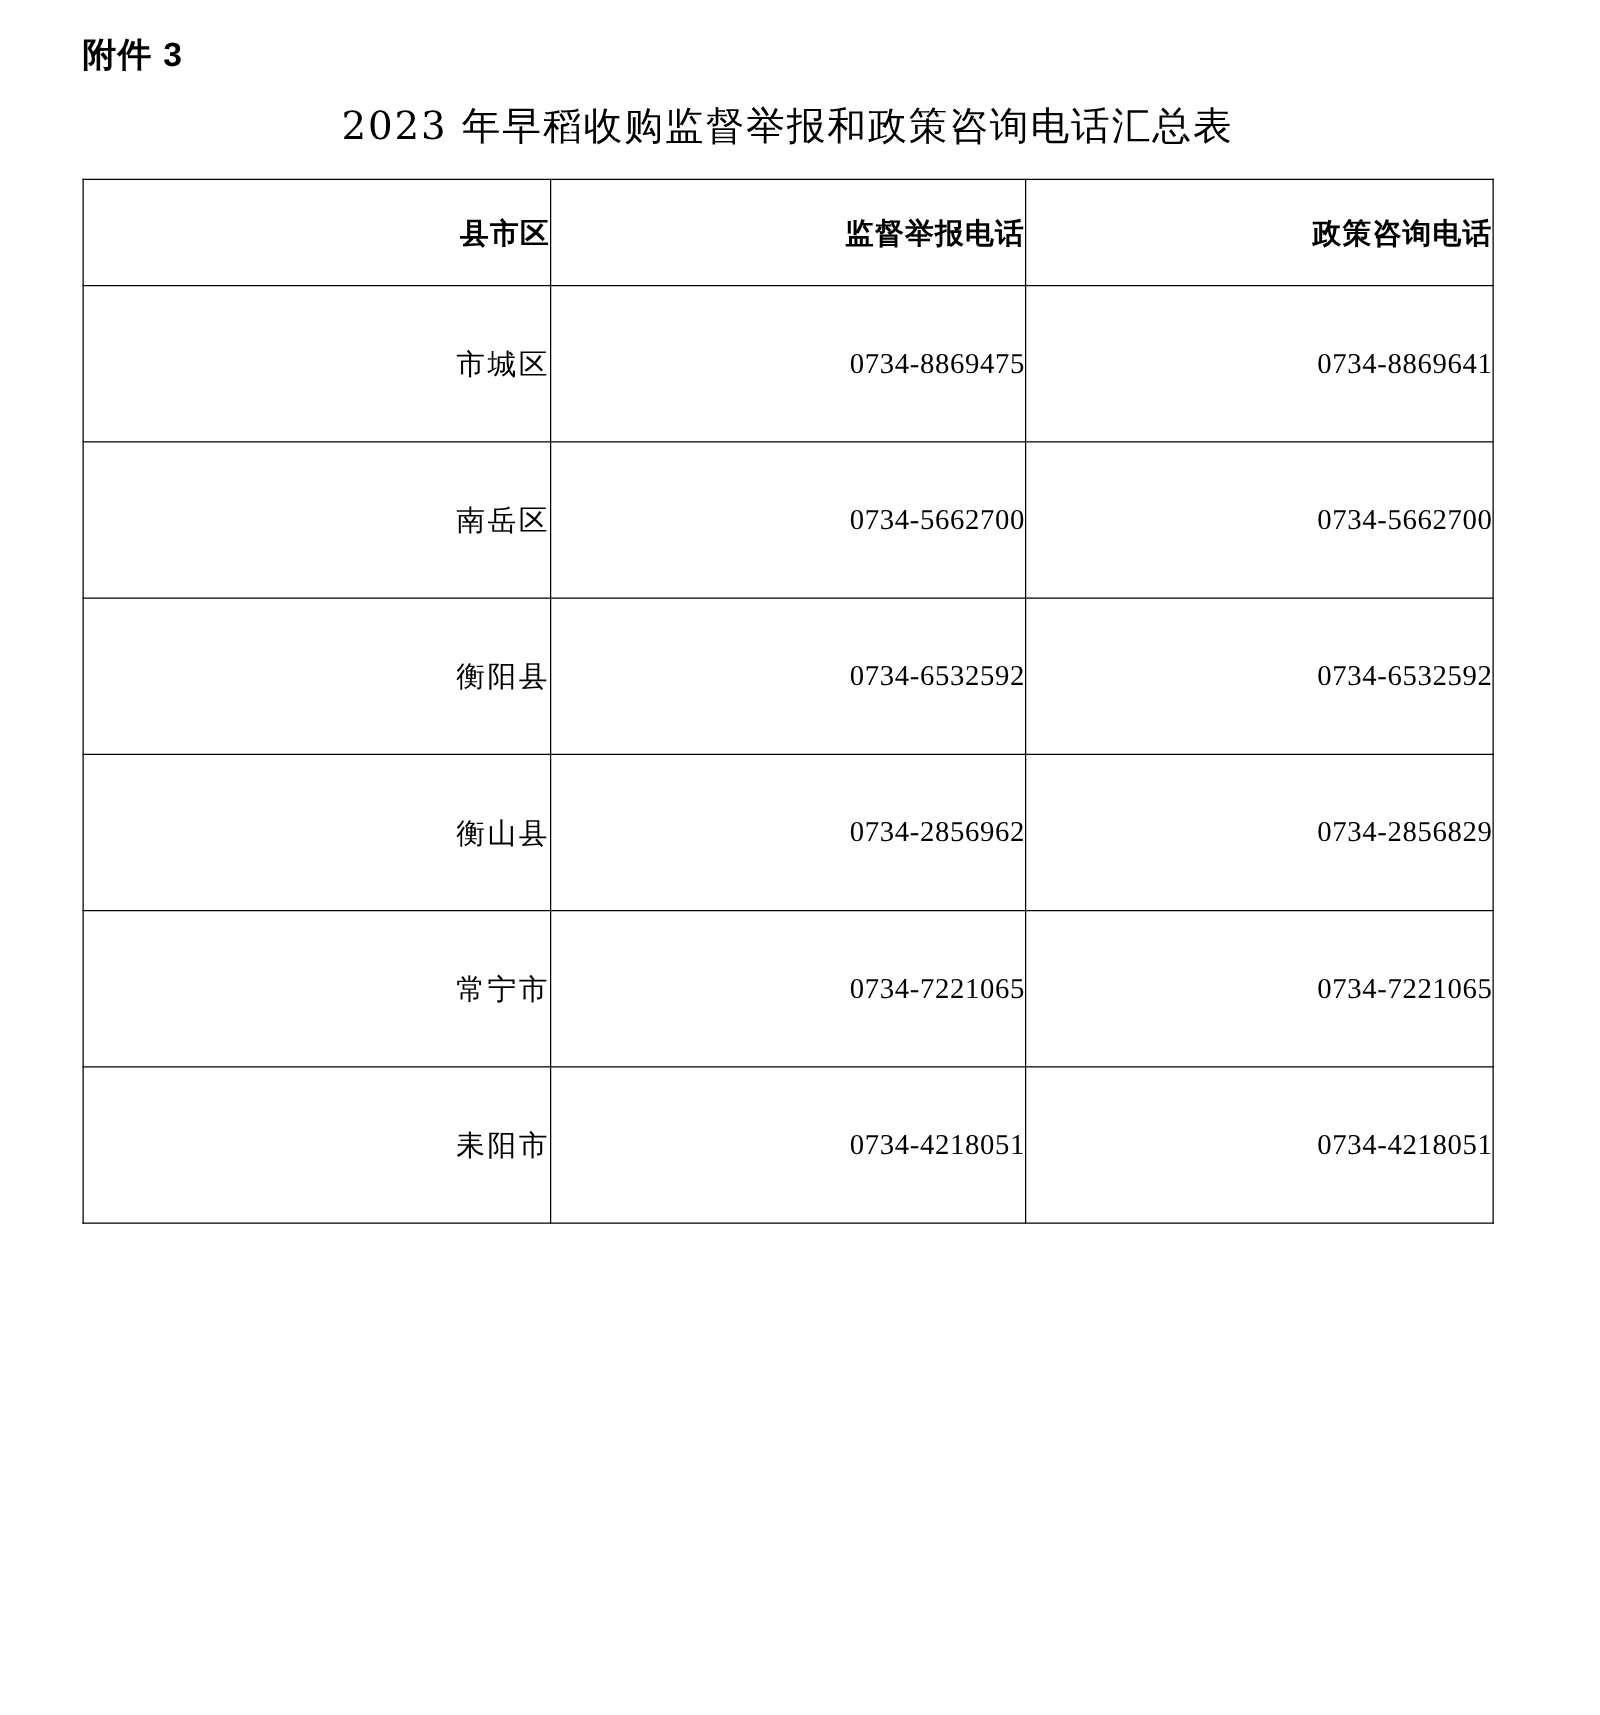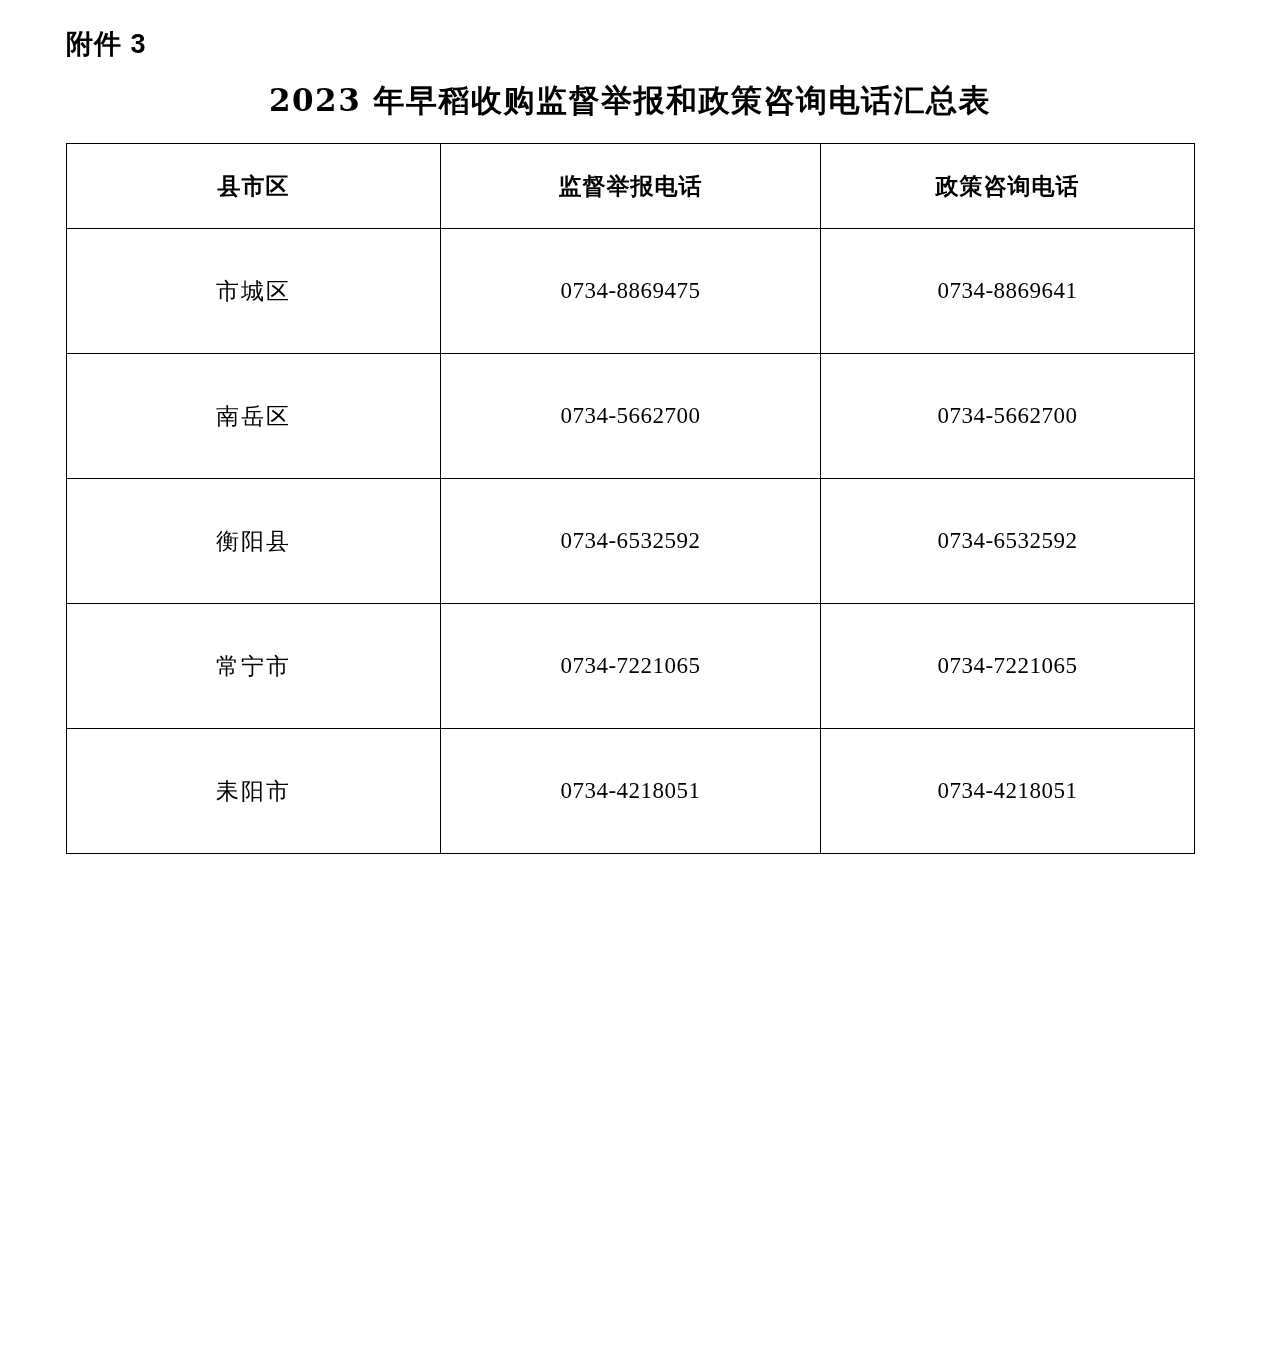--- a/index.html
+++ b/index.html
@@ -32,39 +32,39 @@
     color: #000;
   }
   .doc-title {
     position: absolute;
     left: 66px;
     top: 80px;
     width: 1128px;
     text-align: center;
     font-family: "DejaVu Serif", "Liberation Serif", serif;
     font-size: 31px;
-    font-weight: 700;
+    font-weight: 400;
     letter-spacing: 1.5px;
     color: #000;
   }
   .table-wrap {
     position: absolute;
     left: 66px;
     top: 143px;
     width: 1128px;
   }
   table.phone-table {
     border-collapse: collapse;
     width: 1128px;
     table-layout: fixed;
   }
   table.phone-table td,
   table.phone-table th {
     border: 1.6px solid #000000;
-    text-align: center;
+    text-align: right;
     vertical-align: middle;
     font-size: 23px;
     font-weight: 400;
     padding: 0;
   }
   table.phone-table thead th {
     height: 84px;
     font-family: "DejaVu Serif", "Liberation Serif", serif;
     font-weight: 700;
     font-size: 23px;
@@ -121,20 +121,25 @@
           <td class="cell-region">南岳区</td>
           <td class="cell-phone">0734-5662700</td>
           <td class="cell-phone">0734-5662700</td>
         </tr>
         <tr>
           <td class="cell-region">衡阳县</td>
           <td class="cell-phone">0734-6532592</td>
           <td class="cell-phone">0734-6532592</td>
         </tr>
         <tr>
+          <td class="cell-region">衡山县</td>
+          <td class="cell-phone">0734-2856962</td>
+          <td class="cell-phone">0734-2856829</td>
+        </tr>
+        <tr>
           <td class="cell-region">常宁市</td>
           <td class="cell-phone">0734-7221065</td>
           <td class="cell-phone">0734-7221065</td>
         </tr>
         <tr>
           <td class="cell-region">耒阳市</td>
           <td class="cell-phone">0734-4218051</td>
           <td class="cell-phone">0734-4218051</td>
         </tr>
       </tbody>

